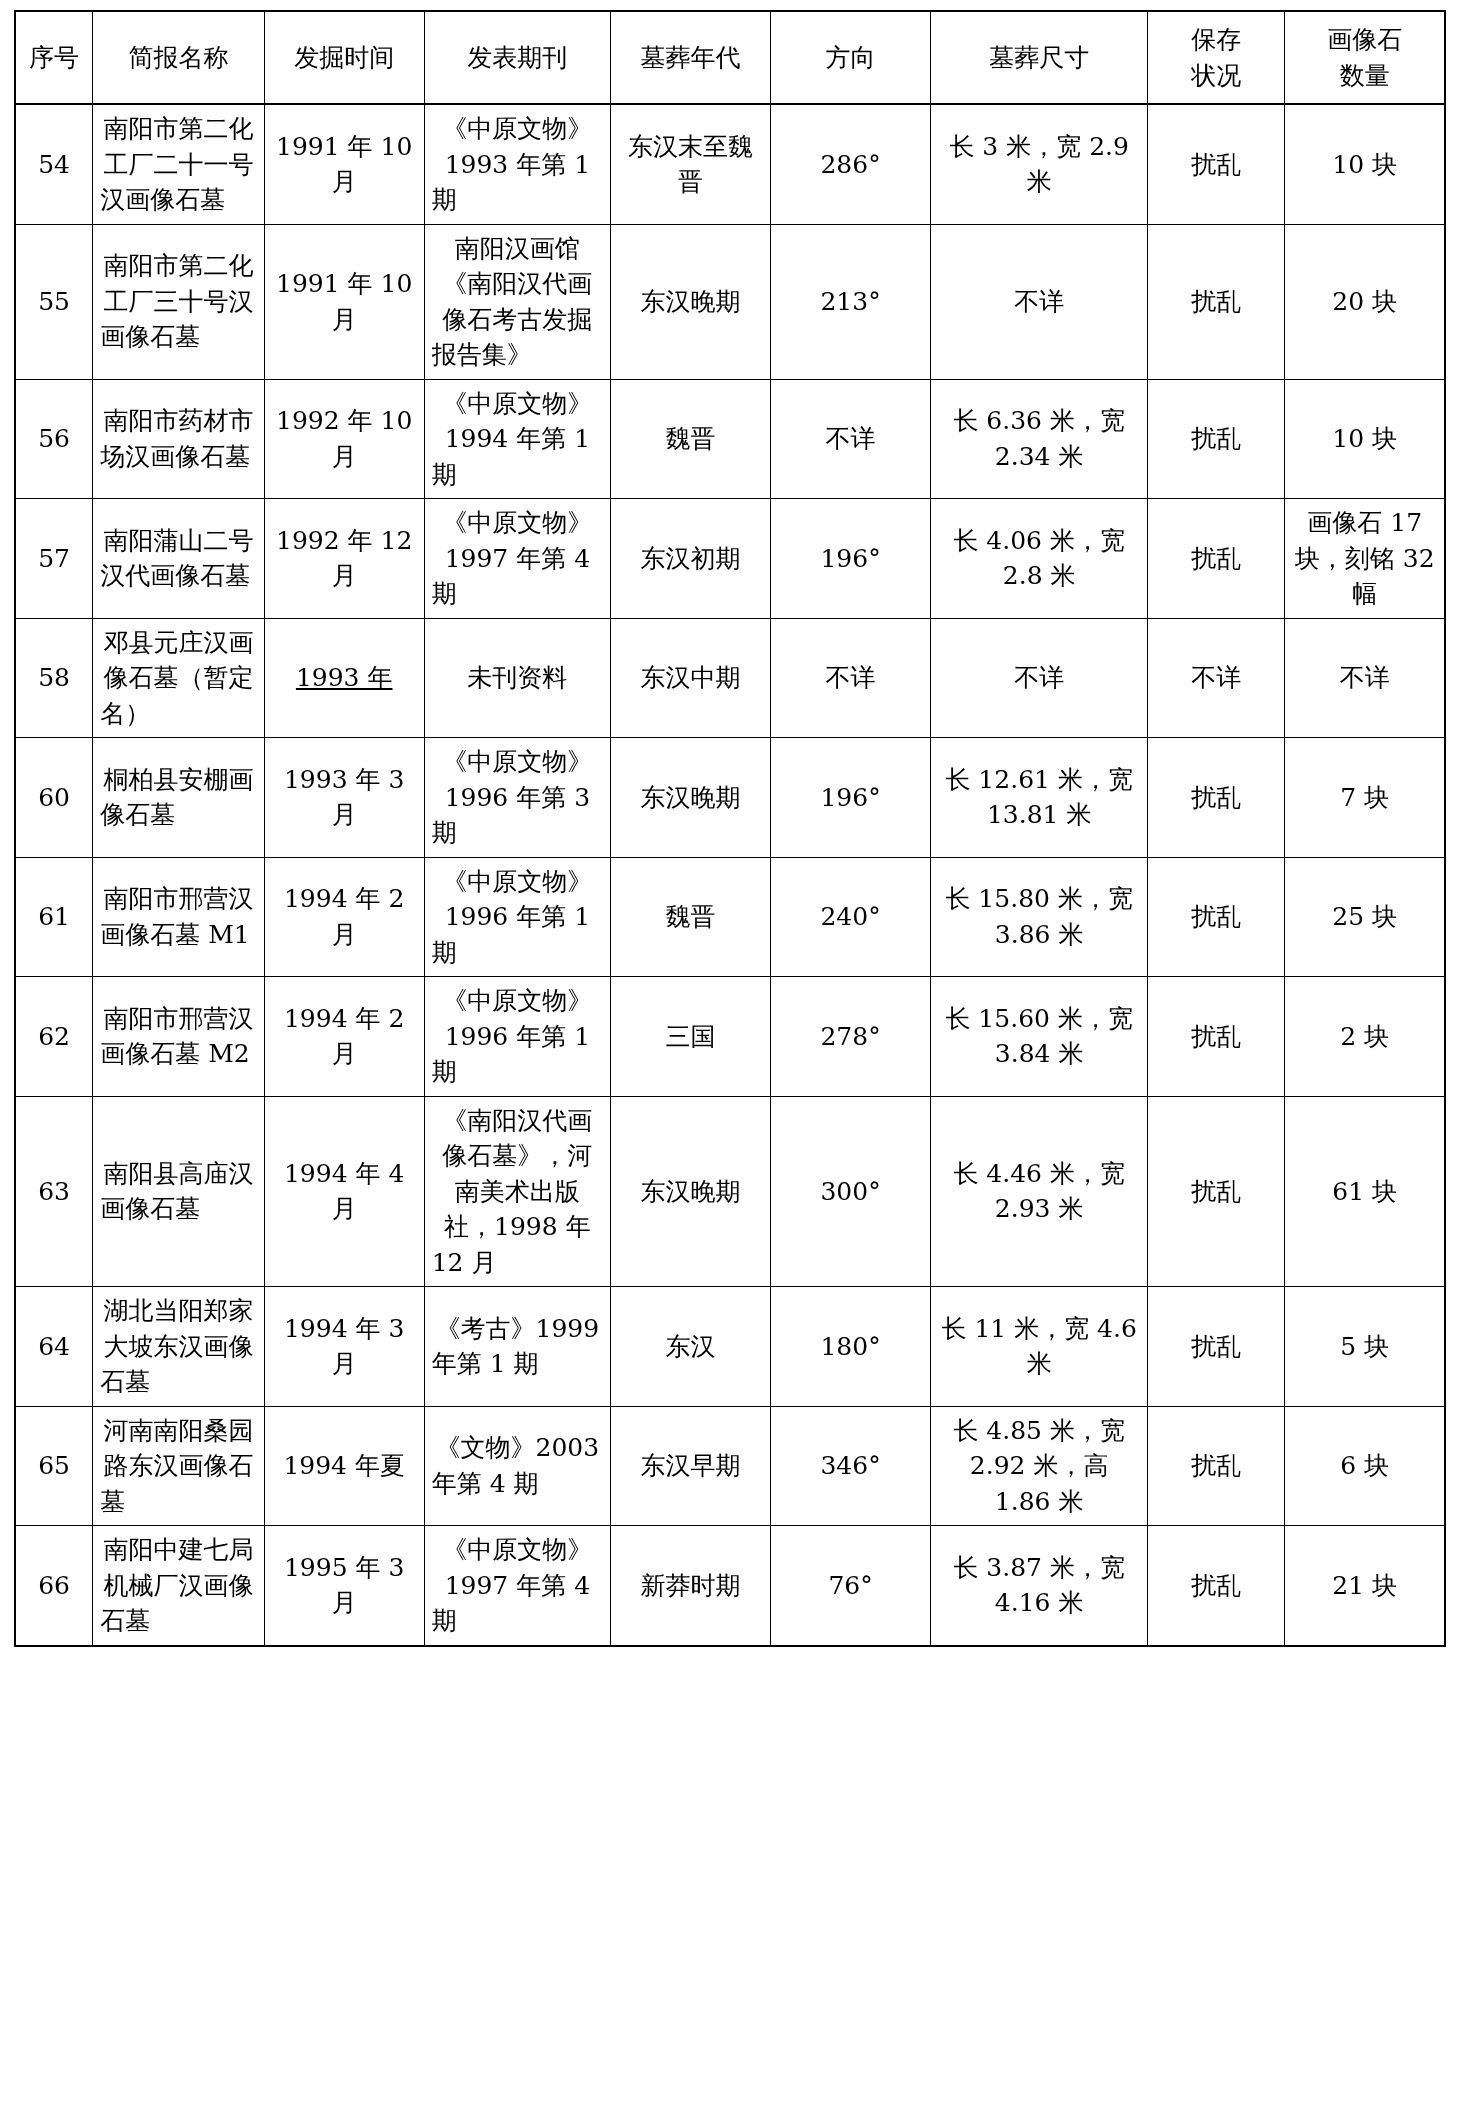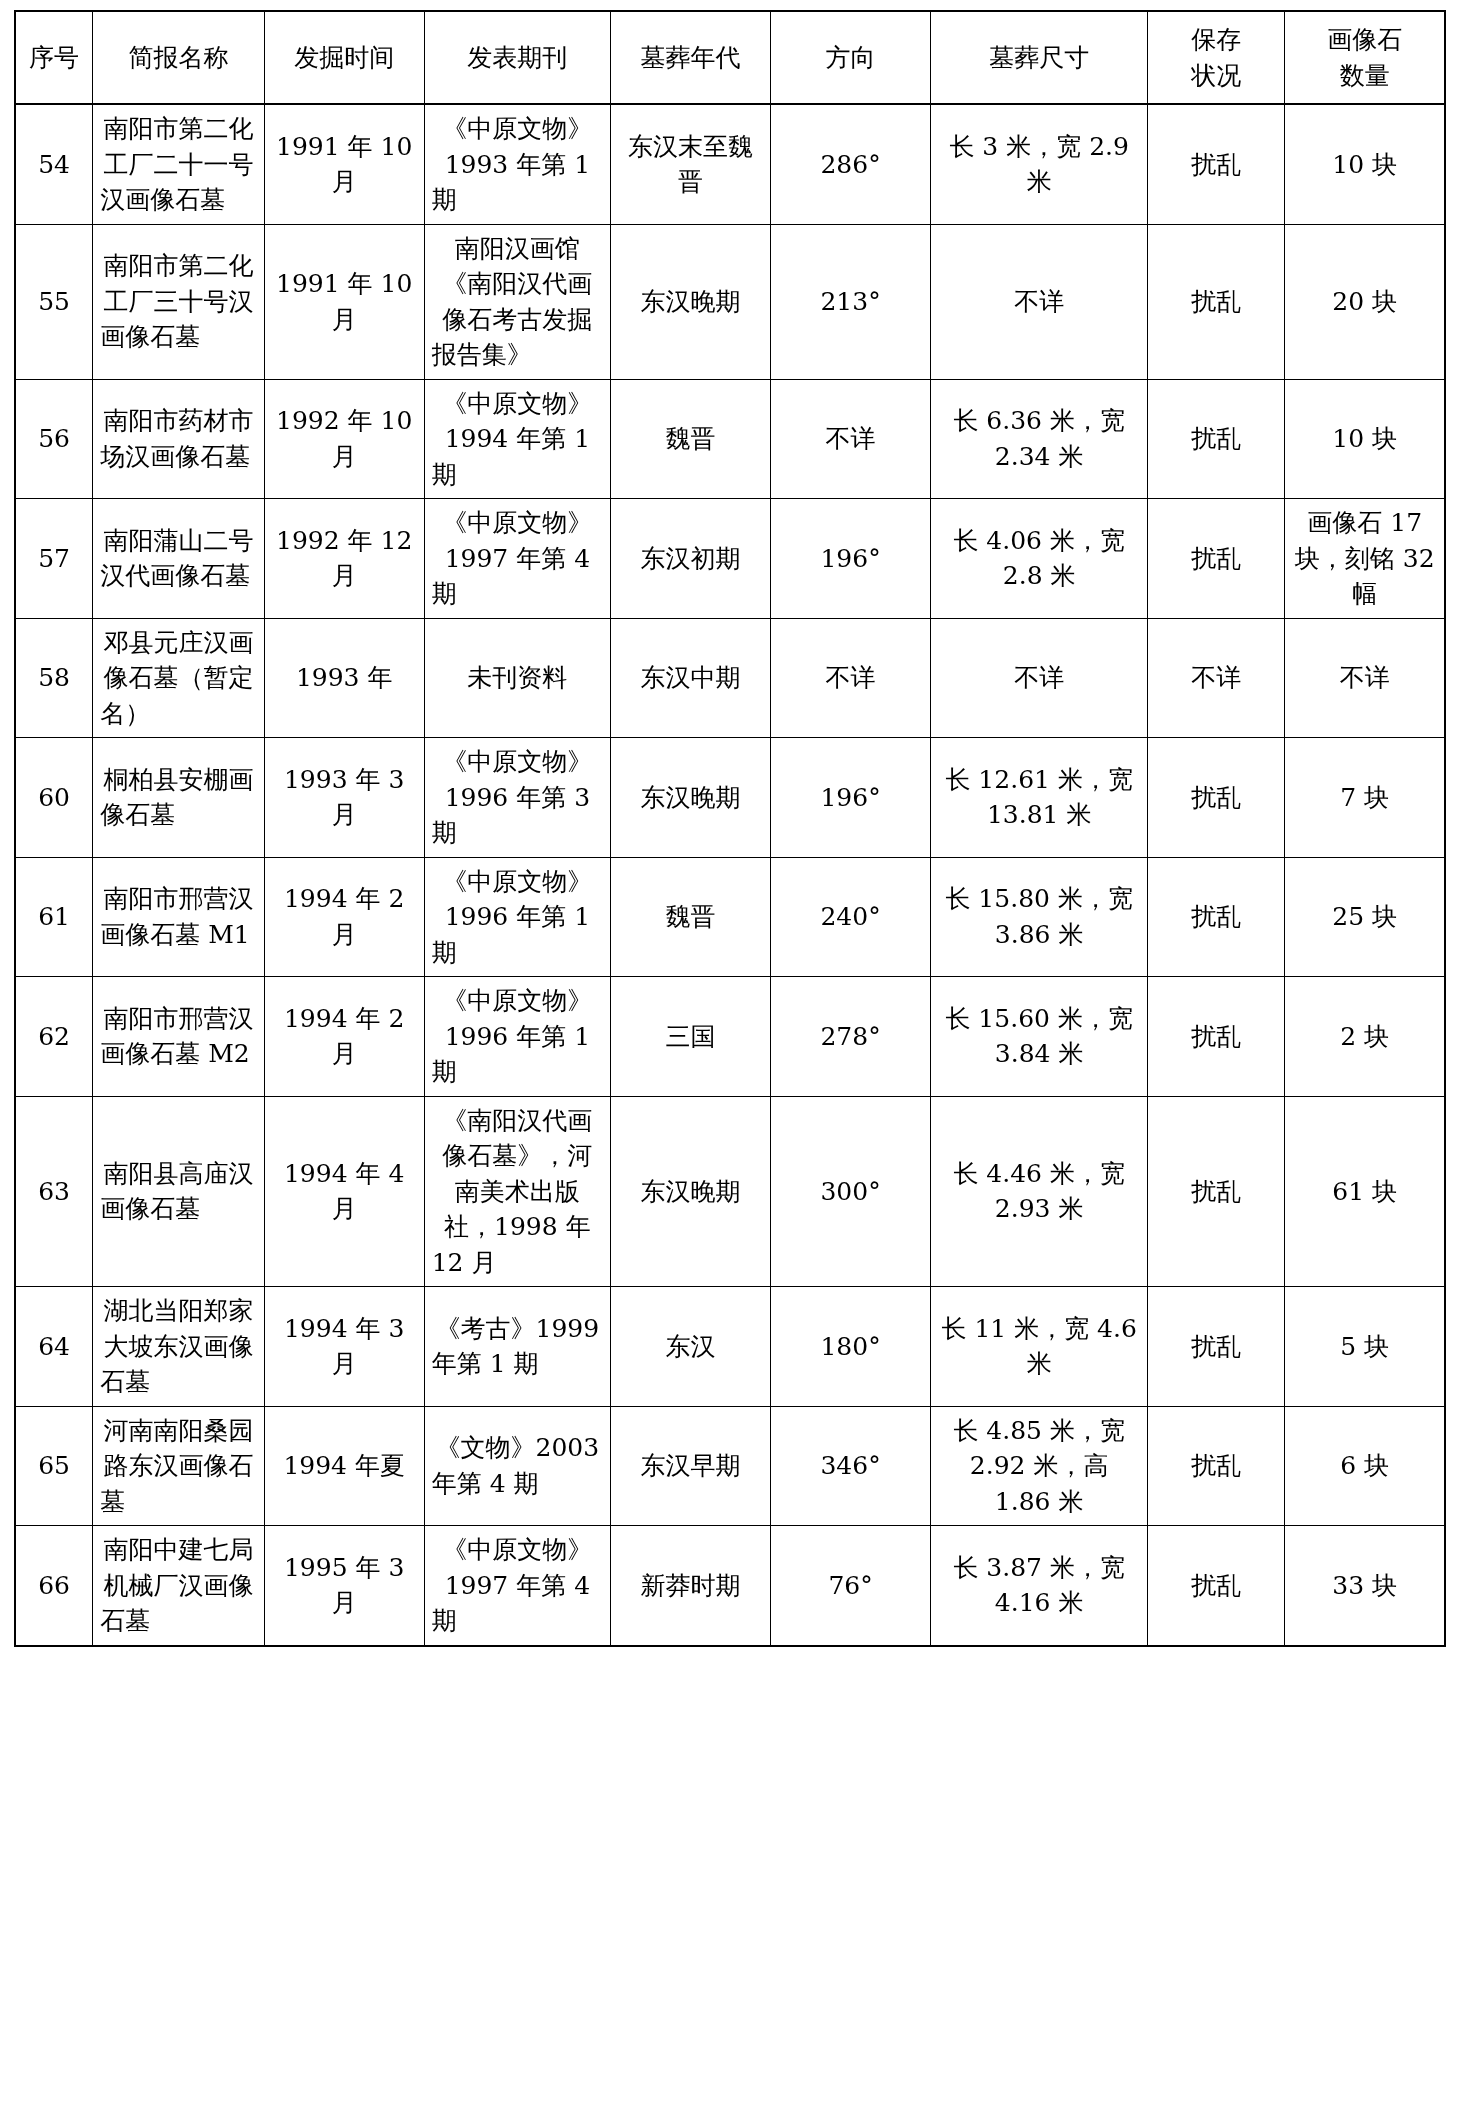--- a/index.html
+++ b/index.html
@@ -45,21 +45,21 @@
   .col-seq      { width: 68px; }
   .col-name     { width: 150px; }
   .col-date     { width: 140px; }
   .col-journal  { width: 163px; }
   .col-era      { width: 140px; }
   .col-dir      { width: 140px; }
   .col-size     { width: 190px; }
   .col-preserve { width: 120px; }
   .col-count    { width: 140px; }
 
-  td.ta-left  { text-align: left; }
+  td.ta-left  { text-align: left; text-decoration: underline; }
   td.ta-center{ text-align: center; }
 
   .cell-name   { text-align: justify; text-align-last: left; }
   .cell-size   { text-align: left; }
   .cell-journal{ text-align: justify; text-align-last: left; }
 </style>
 </head>
 <body>
 
 <div class="page">
@@ -218,17 +218,17 @@
       </tr>
       <tr>
         <td class="ta-center">66</td>
         <td class="cell-name">南阳中建七局机械厂汉画像石墓</td>
         <td class="ta-center">1995 年 3 月</td>
         <td class="cell-journal">《中原文物》1997 年第 4 期</td>
         <td class="ta-center">新莽时期</td>
         <td class="ta-center">76°</td>
         <td class="cell-size">长 3.87 米，宽 4.16 米</td>
         <td class="ta-center">扰乱</td>
-        <td class="ta-center">33 块</td>
+        <td class="ta-center">21 块</td>
       </tr>
     </tbody>
   </table>
 </div>
 
 </body></html>

